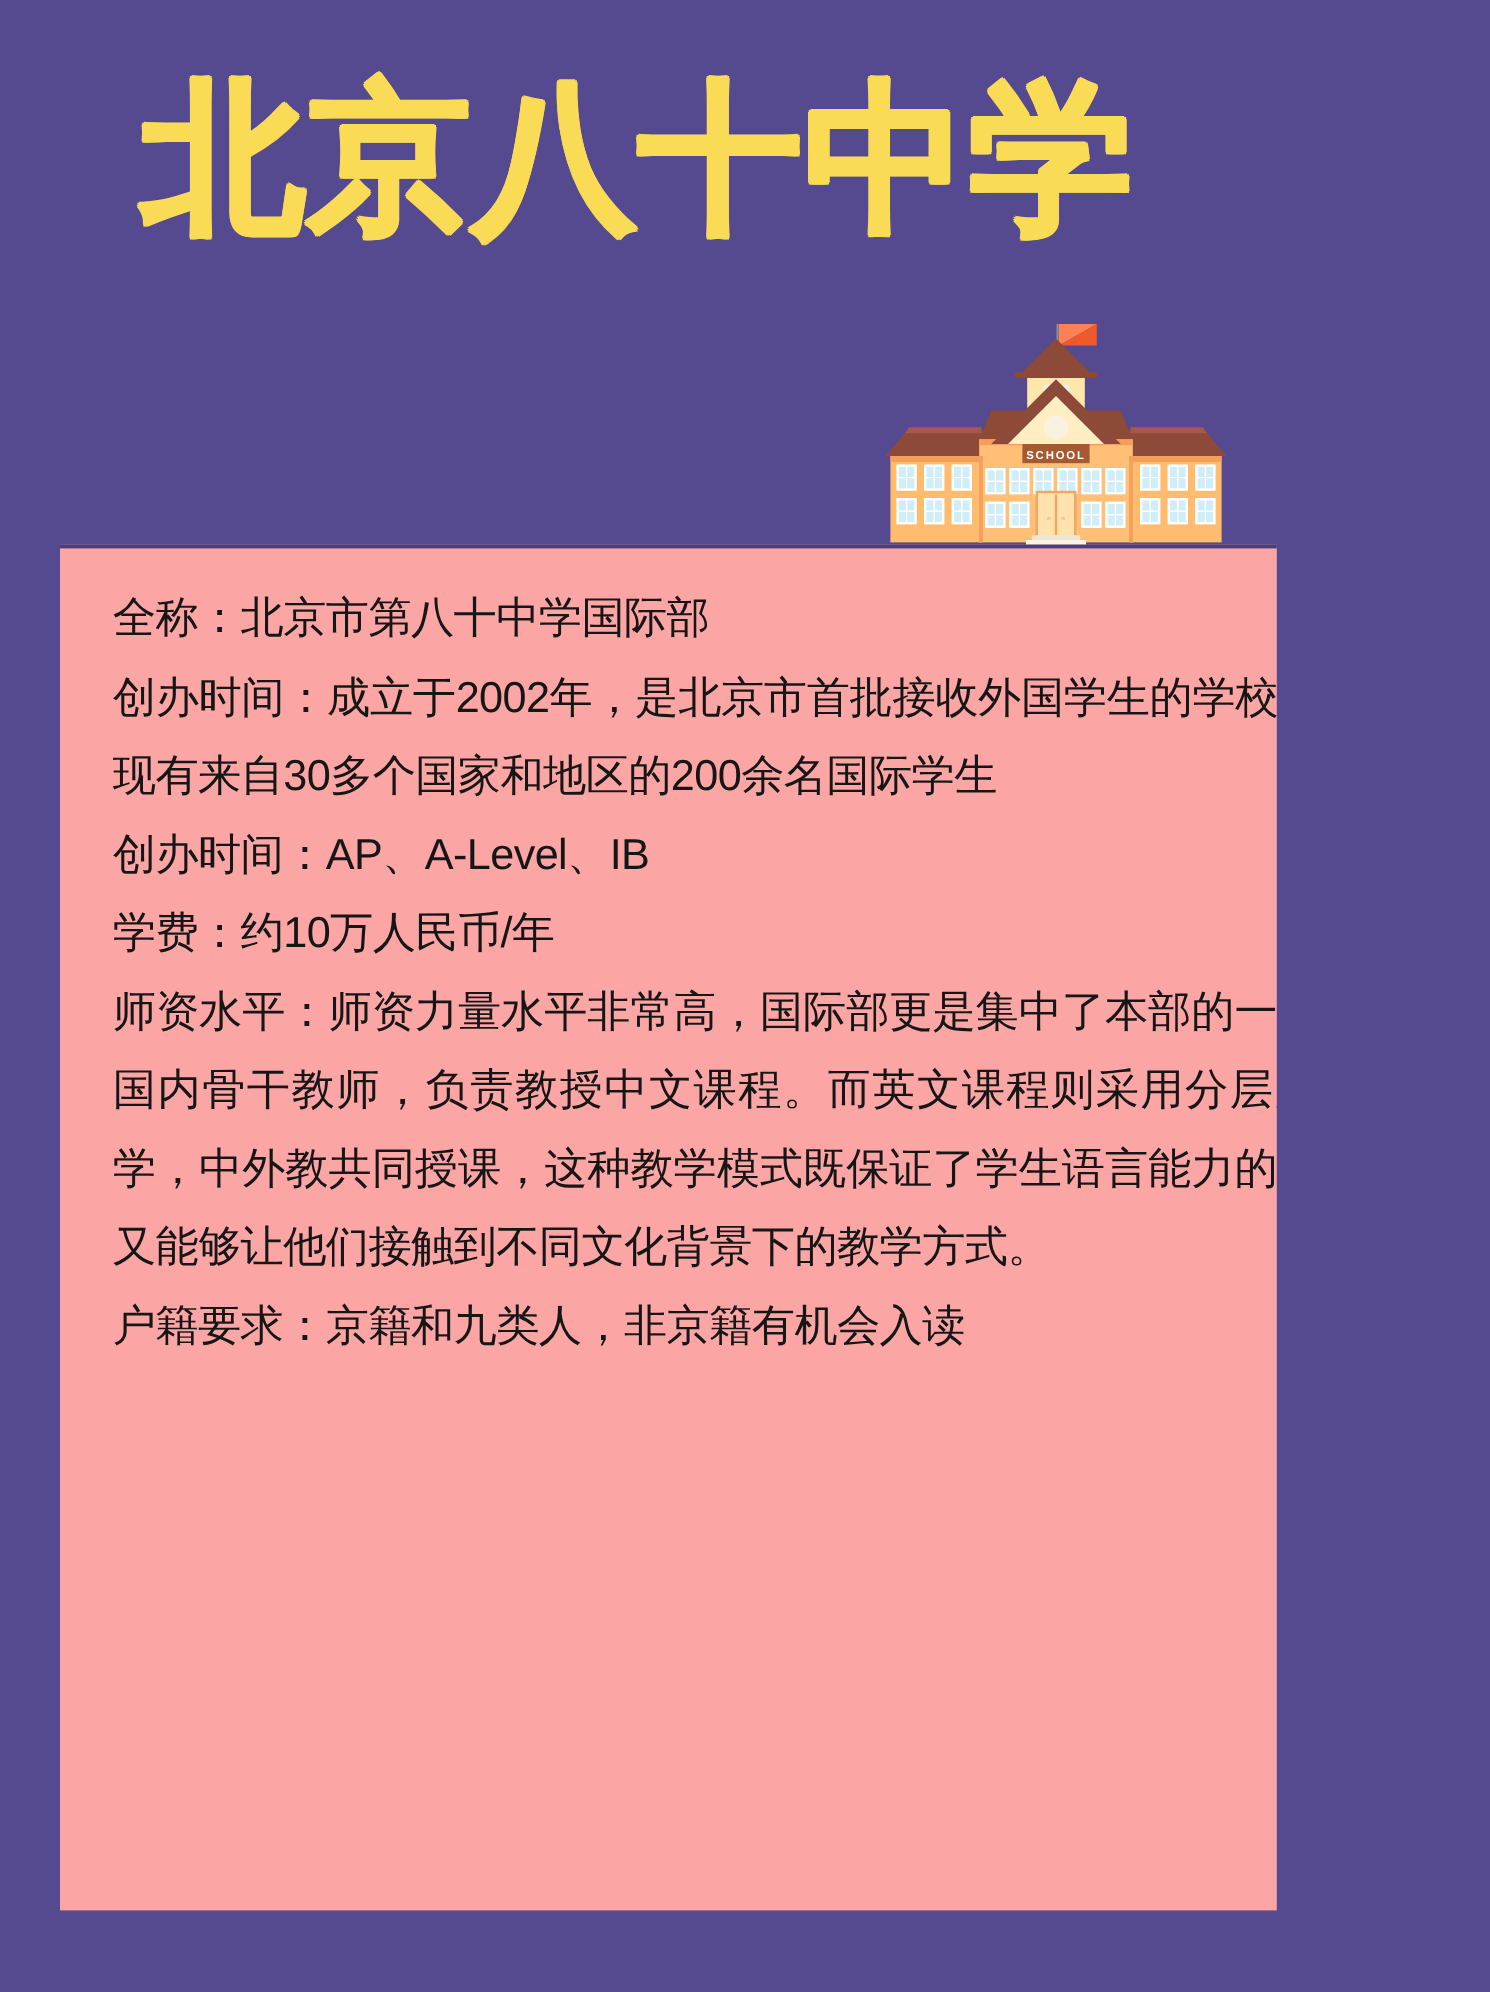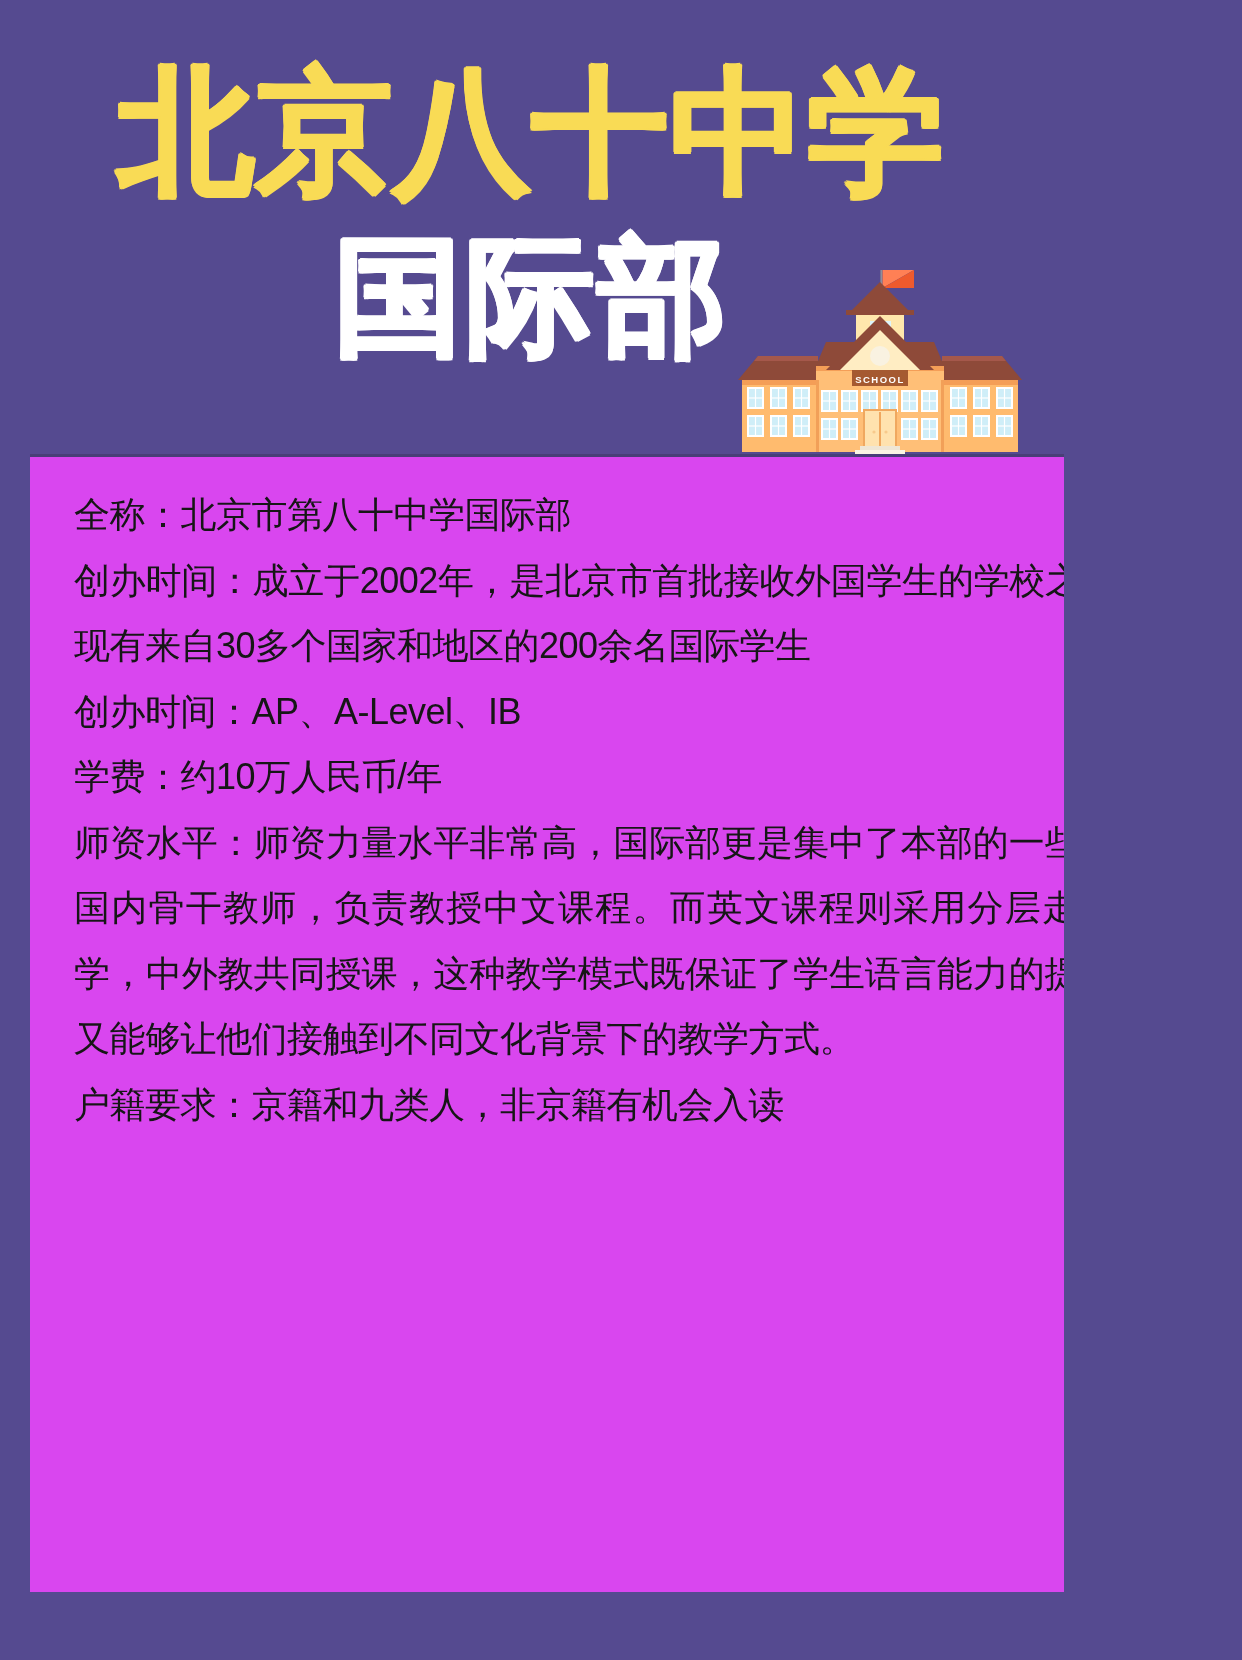--- a/index.html
+++ b/index.html
@@ -28,44 +28,43 @@
     font-size:128px; line-height:1.05; font-weight:900;
     color:#FFFFFF; letter-spacing:4px;
     text-shadow:2px 0 0 currentColor,-2px 0 0 currentColor,
                 0 2px 0 currentColor,0 -2px 0 currentColor,
                 1.5px 1.5px 0 currentColor,-1.5px 1.5px 0 currentColor,
                 1.5px -1.5px 0 currentColor,-1.5px -1.5px 0 currentColor;
   }
   .building { position:absolute; top:264px; right:42px; width:284px; height:190px; }
   
   .card {
-    position:absolute; left:30px; top:454px;
+    position:absolute; left:50px; top:454px;
     width:1165px; height:1138px;
-    background:#d946ef;
+    background:#fca5a5;
     border-top:3px solid #493E78;
     box-sizing:border-box;
     padding:25px 43px 0 44px;
   }
   .card p {
     margin:0;
     font-size:36px; line-height:65.5px; letter-spacing:-0.5px;
     color:#161616;
     text-align:justify;
   }
   
   .footer-strip { position:absolute; left:0; bottom:0; width:1242px; height:68px; }
 </style>
 </head>
 <body>
 
 <div class="poster">
 
   <div class="header">
     <h1 class="title-1">北京八十中学</h1>
-    <h2 class="title-2">国际部</h2>
 
     <svg class="building" viewBox="0 0 284 190" aria-hidden="true">
 
       <rect x="4" y="114" width="76" height="74" fill="#FFBB6E"></rect>
       <polygon points="20,92 80,92 80,116 0,116" fill="#8E4A39"></polygon>
       <polygon points="20,92 80,92 80,97 16,97" fill="#A5584B"></polygon>
       <rect x="4" y="116" width="76" height="5" fill="#F49E57"></rect>
       <g fill="#CFEEF8" stroke="#FFFFFF" stroke-width="2">
         <rect x="10" y="124" width="15" height="20"></rect>
           <rect x="33" y="124" width="15" height="20"></rect>

